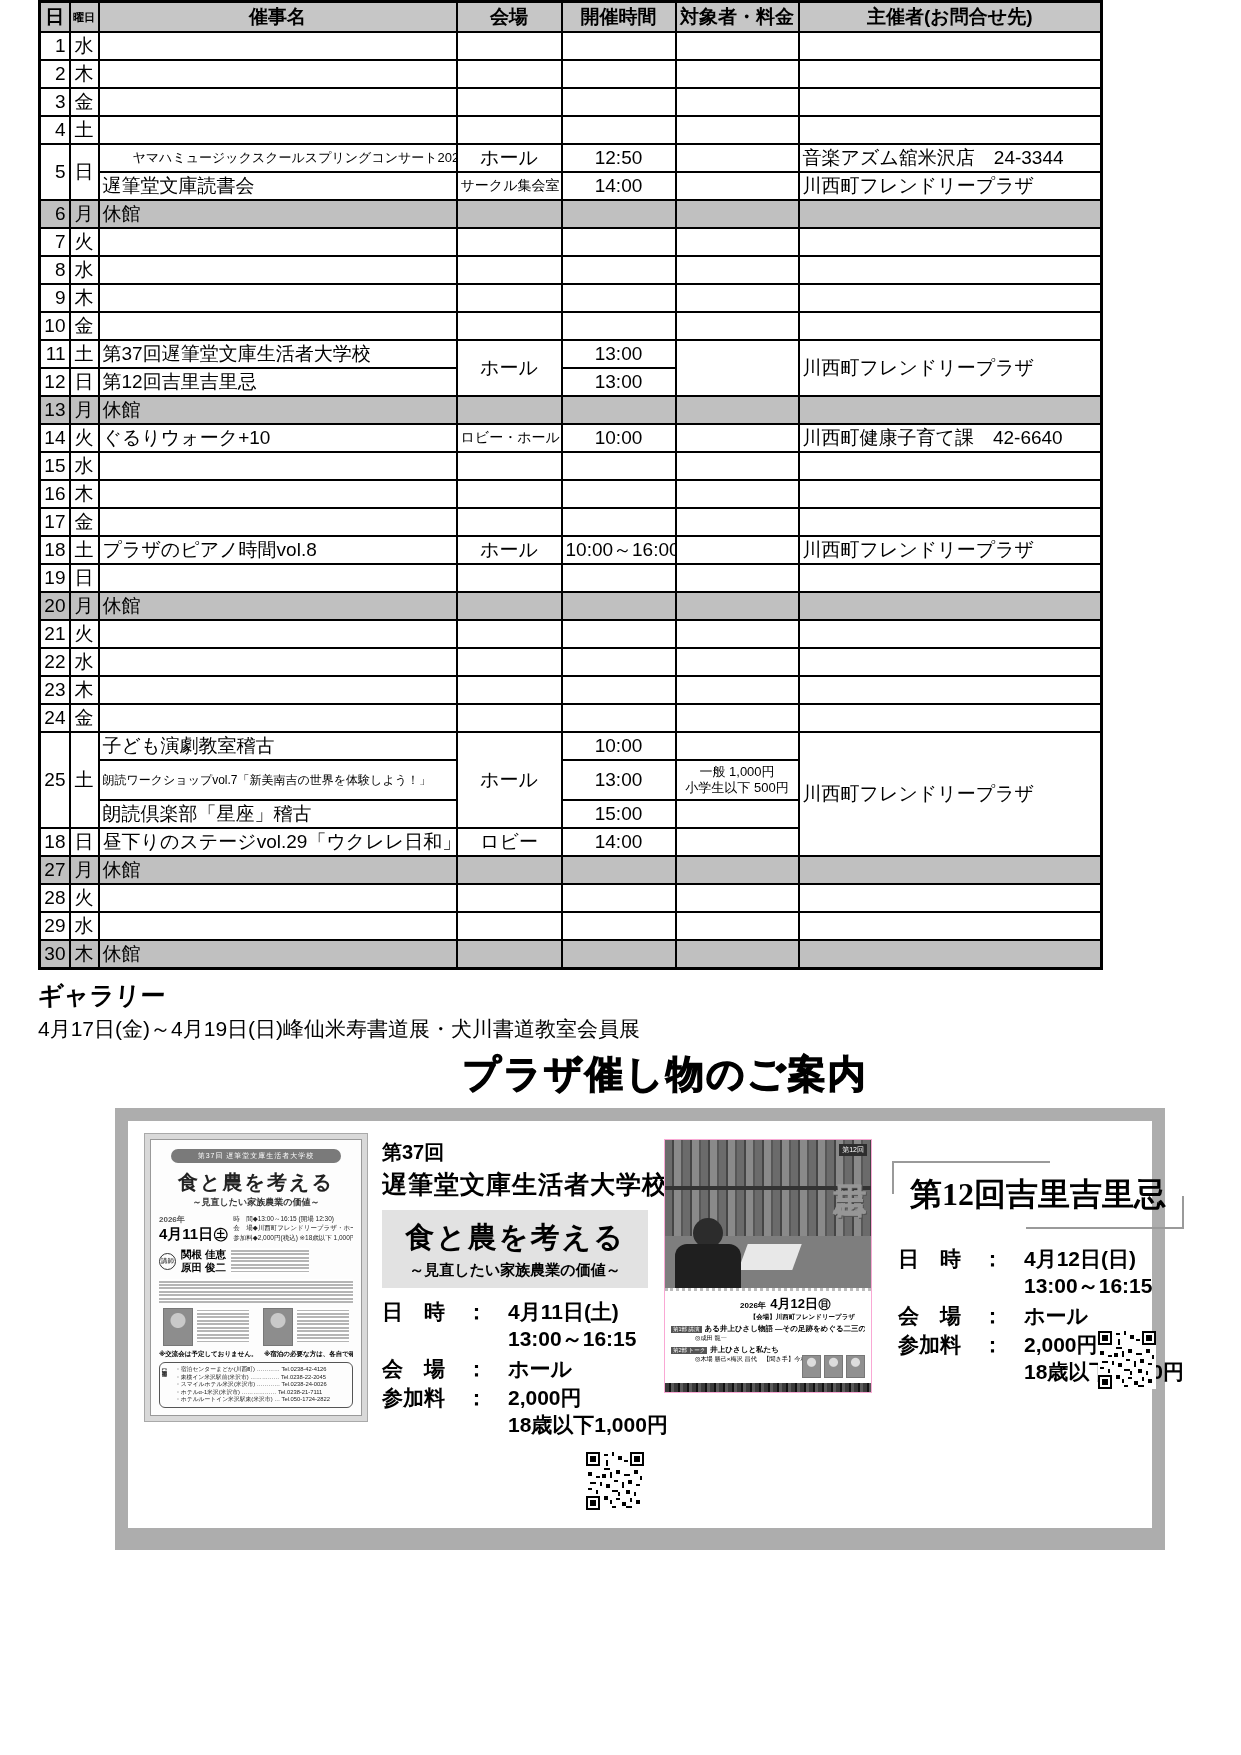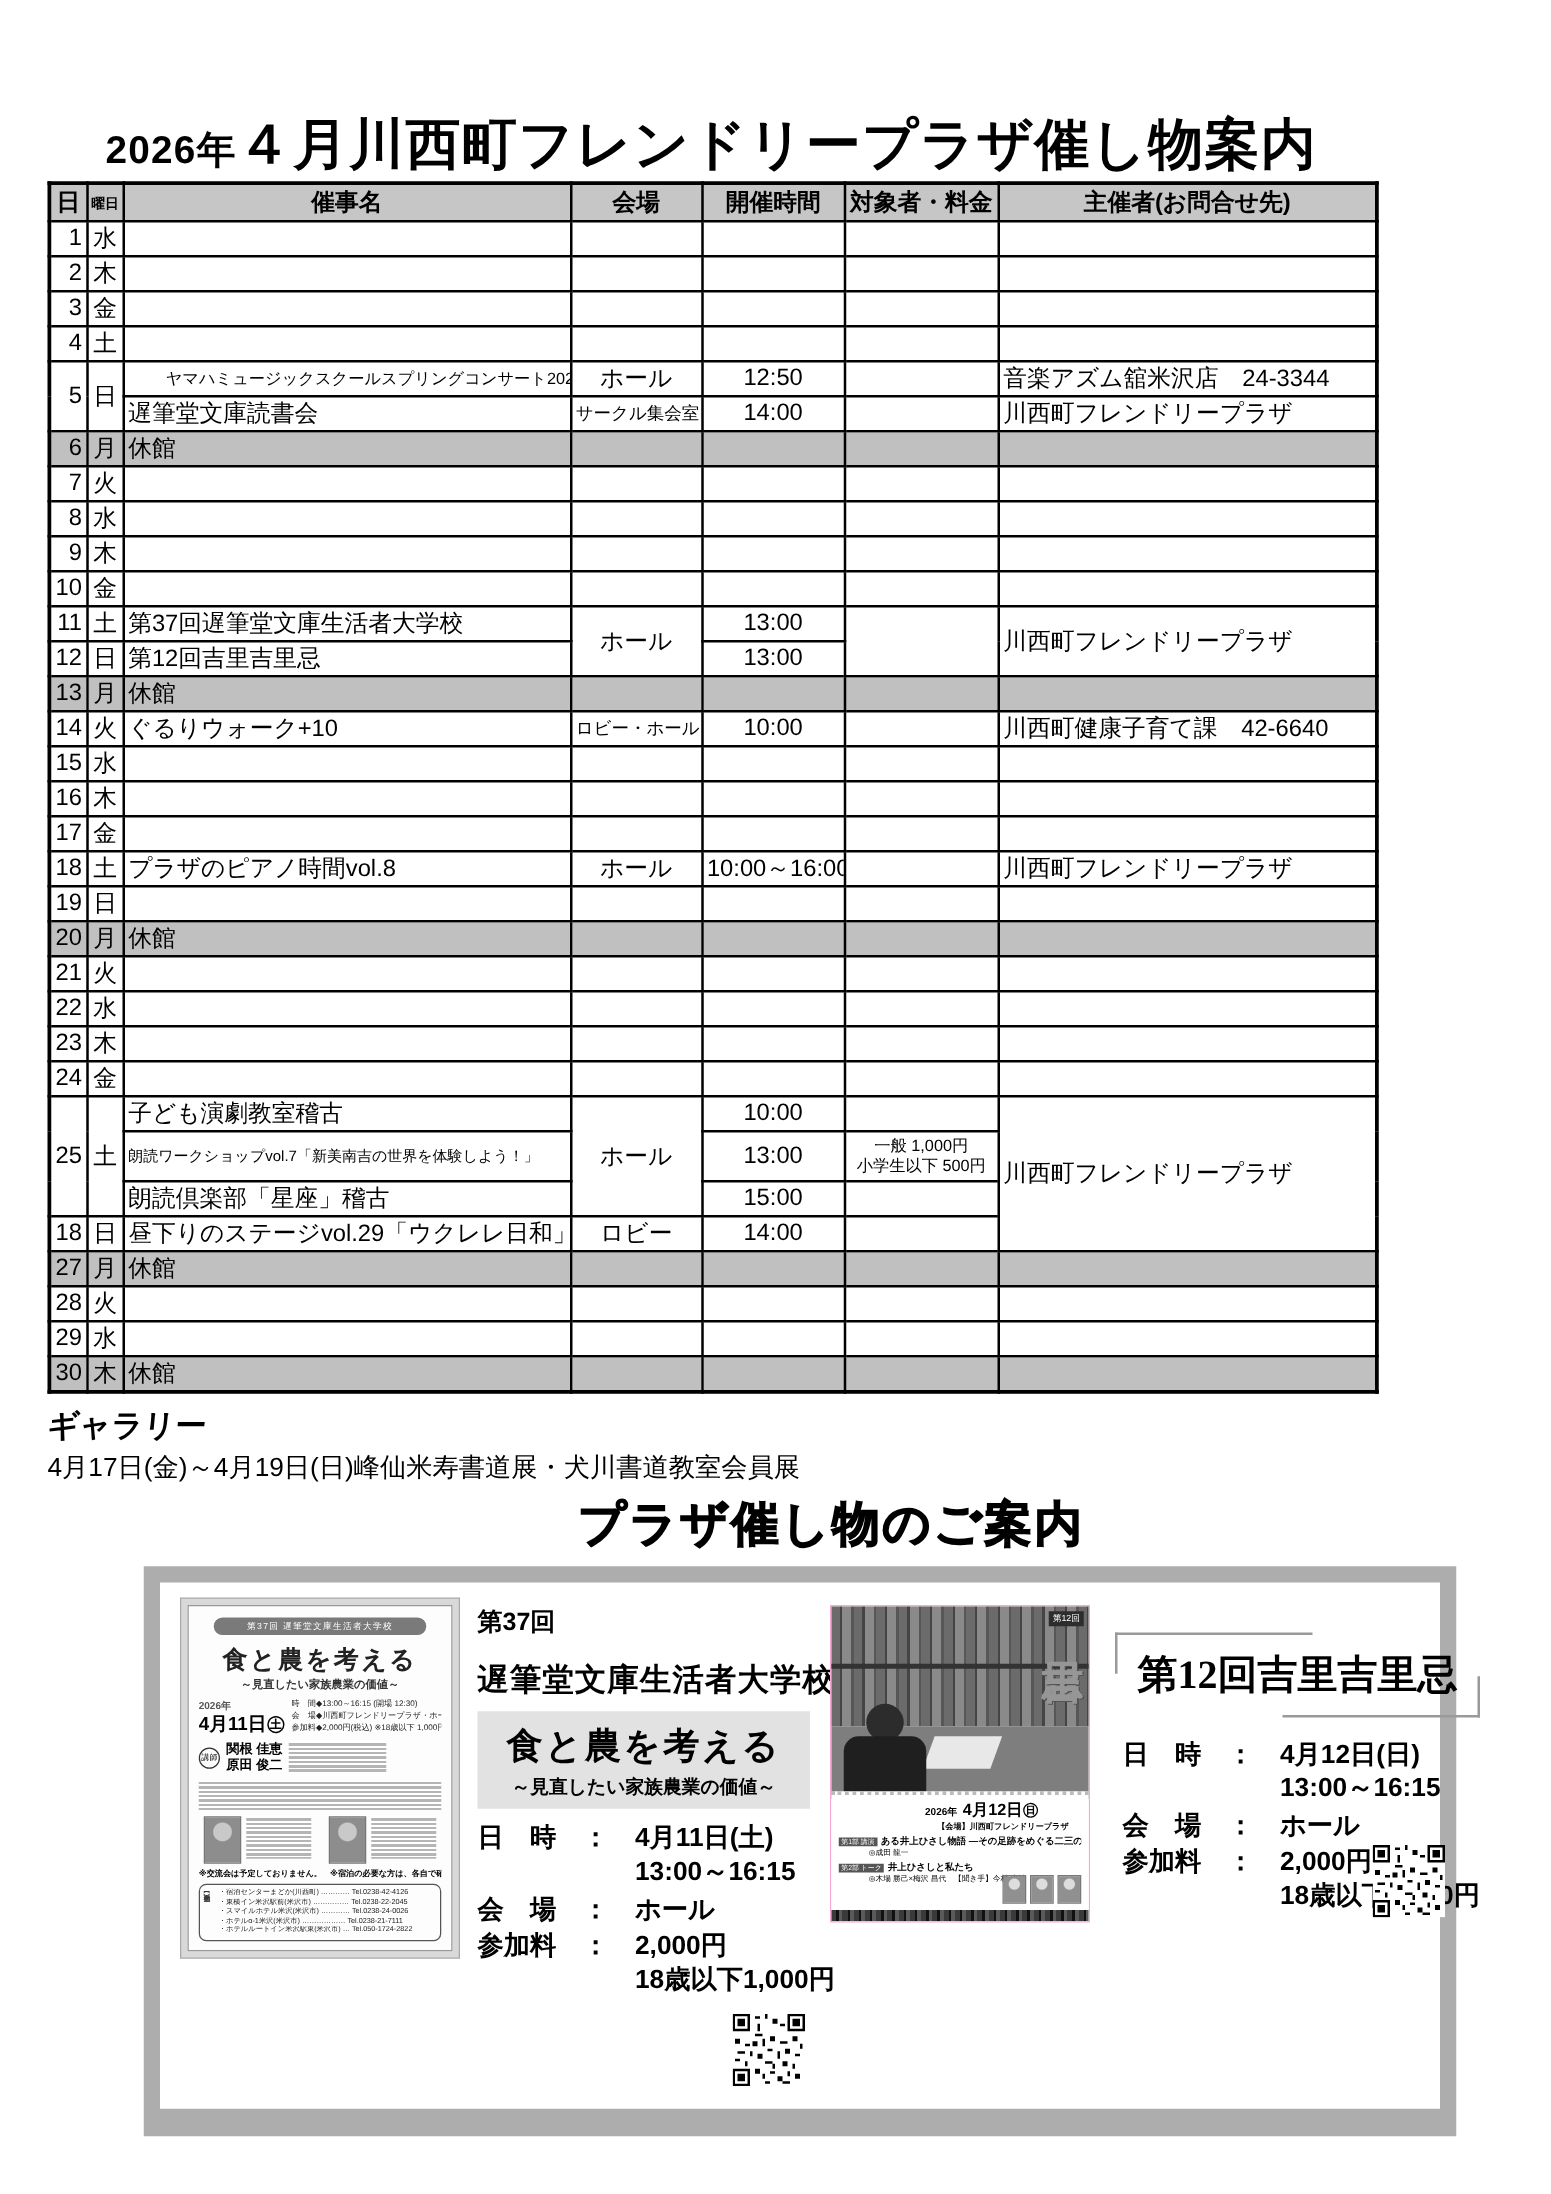--- a/index.html
+++ b/index.html
@@ -69,21 +69,21 @@
             background:radial-gradient(circle at 50% 32%, #c9c9c9 0 7px, #8d8d8d 8px);border:1px solid #777;}
   .p1-photo-text{width:52px;height:34px;}
   .p1-note{font-size:6.5px;font-weight:bold;margin-top:4px;white-space:nowrap;overflow:hidden;}
   .p1-hotels{border:1px solid #555;border-radius:6px;margin-top:3px;padding:3px 3px 3px 15px;position:relative;}
   .p1-hotels-label{position:absolute;left:2px;top:3px;writing-mode:vertical-rl;font-size:5.5px;color:#333;}
   .hotel-line{font-size:5.8px;line-height:1.3;white-space:nowrap;overflow:hidden;color:#222;}
 
   
   .info1{width:266px;flex:none;margin-left:4px;}
   .e1-round{font-size:20px;font-weight:bold;}
-  .e1-name{font-size:25px;font-weight:bold;letter-spacing:1px;margin-top:16px;white-space:nowrap;}
+  .e1-name{font-size:25px;font-weight:bold;letter-spacing:1px;margin-top:2px;white-space:nowrap;}
   .e1-titlebox{background:#e2e2e2;text-align:center;padding:8px 6px;margin-top:9px;}
   .e1-title{font-family:"Liberation Serif","DejaVu Serif",serif;font-size:29px;font-weight:bold;letter-spacing:2px;}
   .e1-sub{font-family:"Liberation Serif","DejaVu Serif",serif;font-size:15px;font-weight:bold;margin-top:3px;white-space:nowrap;}
   .details{margin-top:10px;font-size:21px;font-weight:bold;line-height:1.3;}
   .detail-row{display:flex;margin-top:2px;}
   .dlabel{white-space:pre;flex:none;}
   .dval div{white-space:nowrap;}
   .qr{width:58px;height:58px;display:block;}
   .qr-wrap1{display:flex;justify-content:flex-end;margin-top:14px;padding-right:4px;}
 
@@ -179,23 +179,20 @@
         <rect x="22" y="23" width="1" height="2"></rect>
       <rect x="25" y="24" width="2" height="2"></rect>
         <rect x="13" y="27" width="2" height="1"></rect>
         <rect x="20" y="27" width="3" height="1"></rect>
     </g>
   </symbol>
 </svg>
 
 <div class="container">
 
-  <div class="title-line">
-    <span class="title-prefix">2026年</span><span class="title-main">４月川西町フレンドリープラザ催し物案内</span>
-  </div>
 
   <table class="schedule">
     <colgroup>
       <col style="width:30px">
         <col style="width:29px">
         <col style="width:358px">
         <col style="width:105px">
       <col style="width:114px">
         <col style="width:123px">
         <col style="width:303px">

